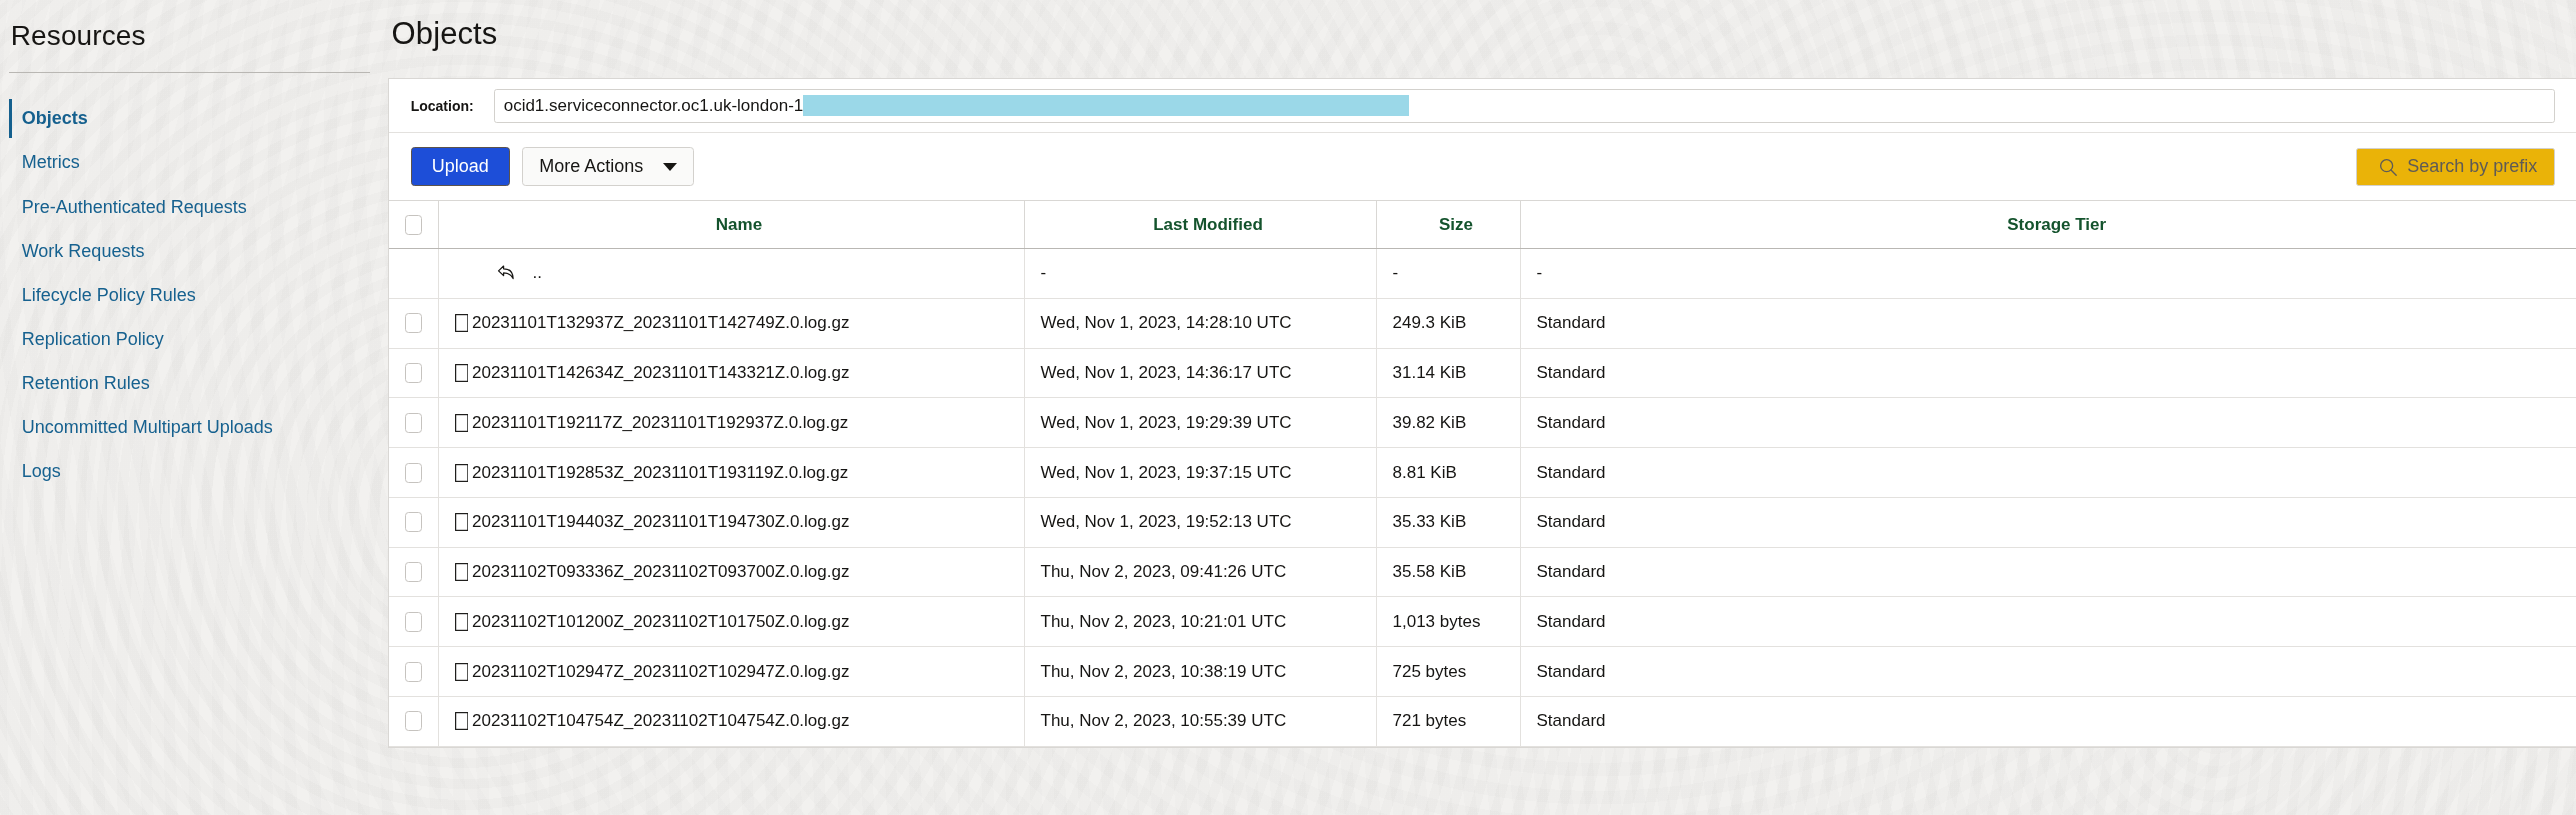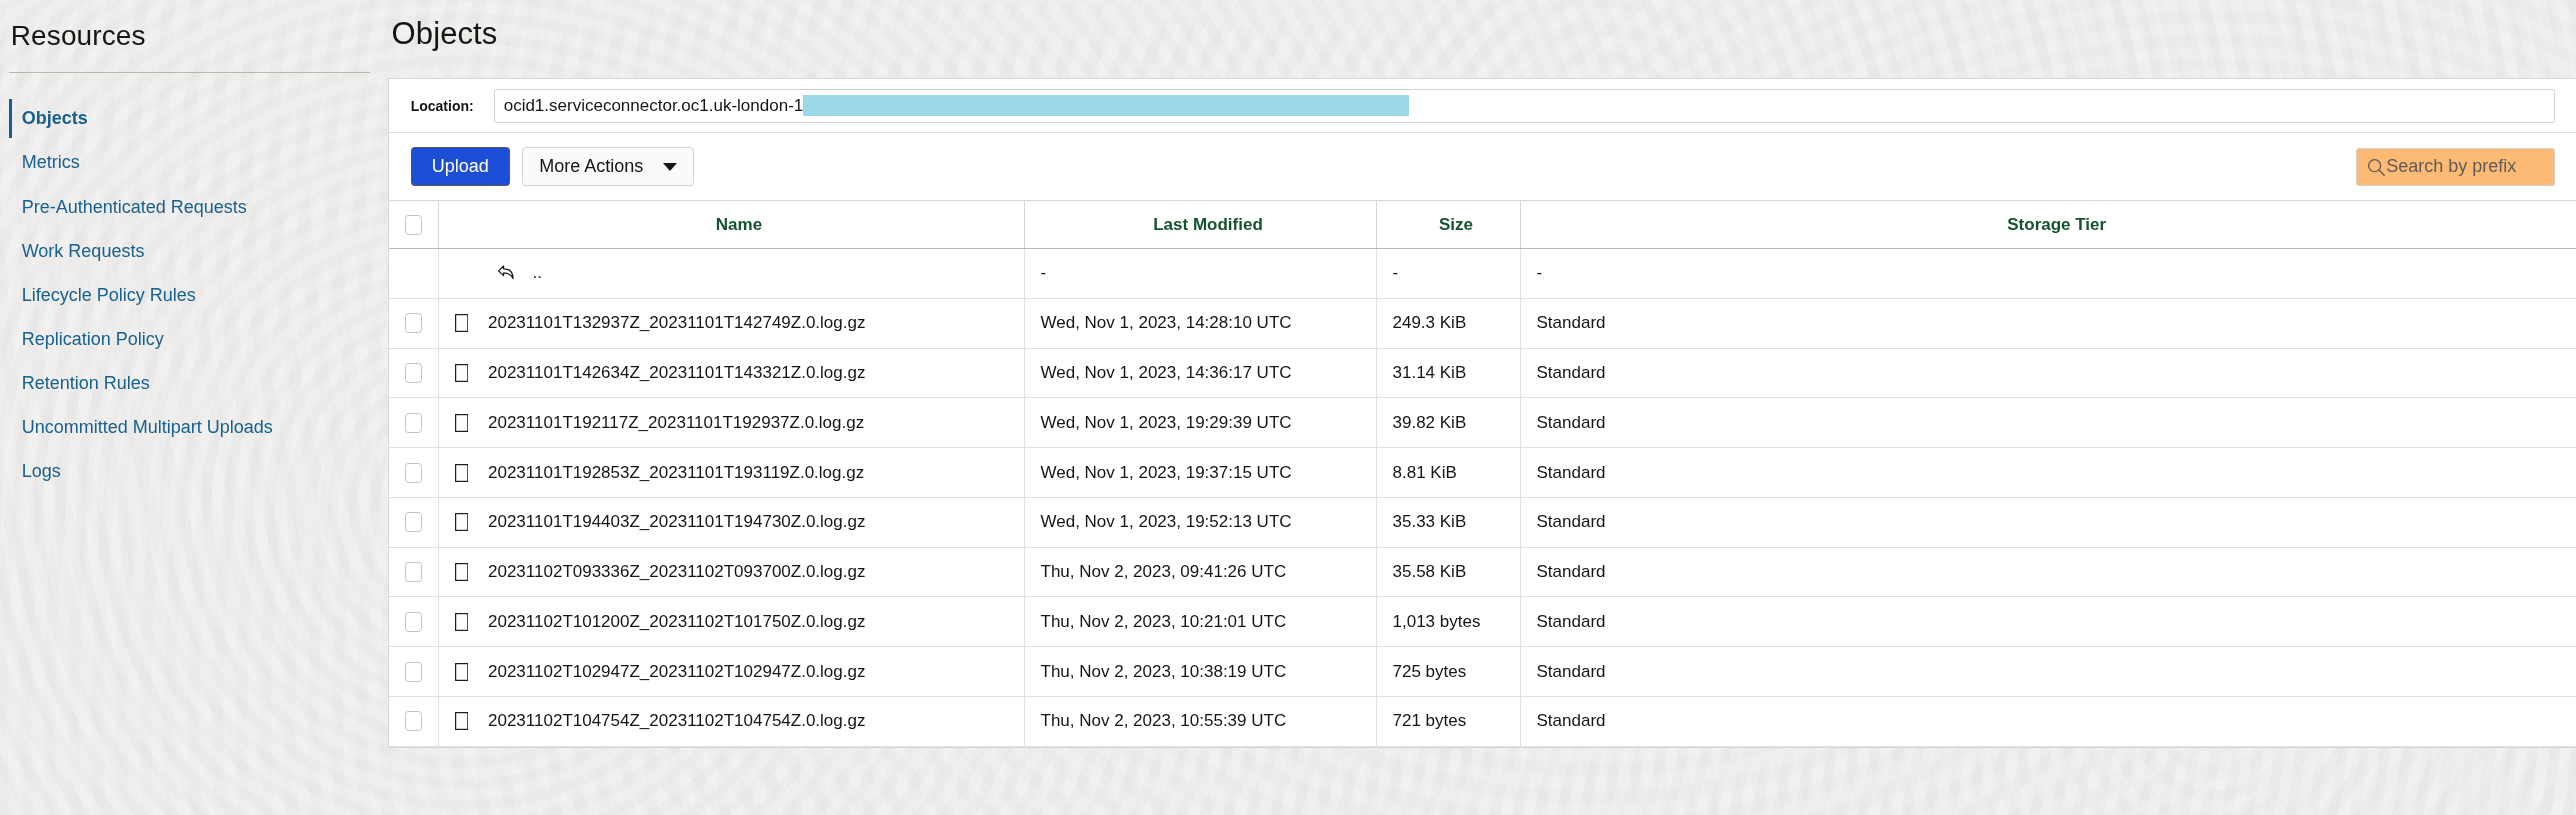--- a/index.html
+++ b/index.html
@@ -200,26 +200,27 @@
     border-right: 7.2px solid transparent;
     border-top: 8px solid #161513;
     display: inline-block;
   }
 
   .toolbar-spacer { flex: 1 1 auto; }
 
   .search-box {
     border: 0.9px solid #d3d1cd;
     border-radius: 2.7px;
-    background: #fdba74;
+    background: #eab308;
     height: 38px;
     width: 199px;
     display: flex;
     align-items: center;
-    padding: 0 9px;
+    padding: 0 21px;
+    gap: 9px;
     overflow: hidden;
     flex: 0 0 199px;
   }
 
   .search-icon { flex: 0 0 auto; display: block; }
 
   .search-placeholder {
     font-size: 18px;
     color: #5f5b56;
     white-space: nowrap;
@@ -269,21 +270,21 @@
     border: 0.9px solid #c6c3bf;
     border-radius: 3.6px;
     background: #fff;
     display: block;
     cursor: pointer;
   }
 
   .name-cell {
     display: flex;
     align-items: center;
-    gap: 20px;
+    gap: 4px;
   }
 
   .file-icon { flex: 0 0 auto; display: block; }
   .back-icon { flex: 0 0 auto; display: block; }
 
   .name-text { font-size: 17px; color: #161513; }
 
   .parent-row .name-cell { padding-left: 42px; gap: 16px; }
 </style>
 </head>

